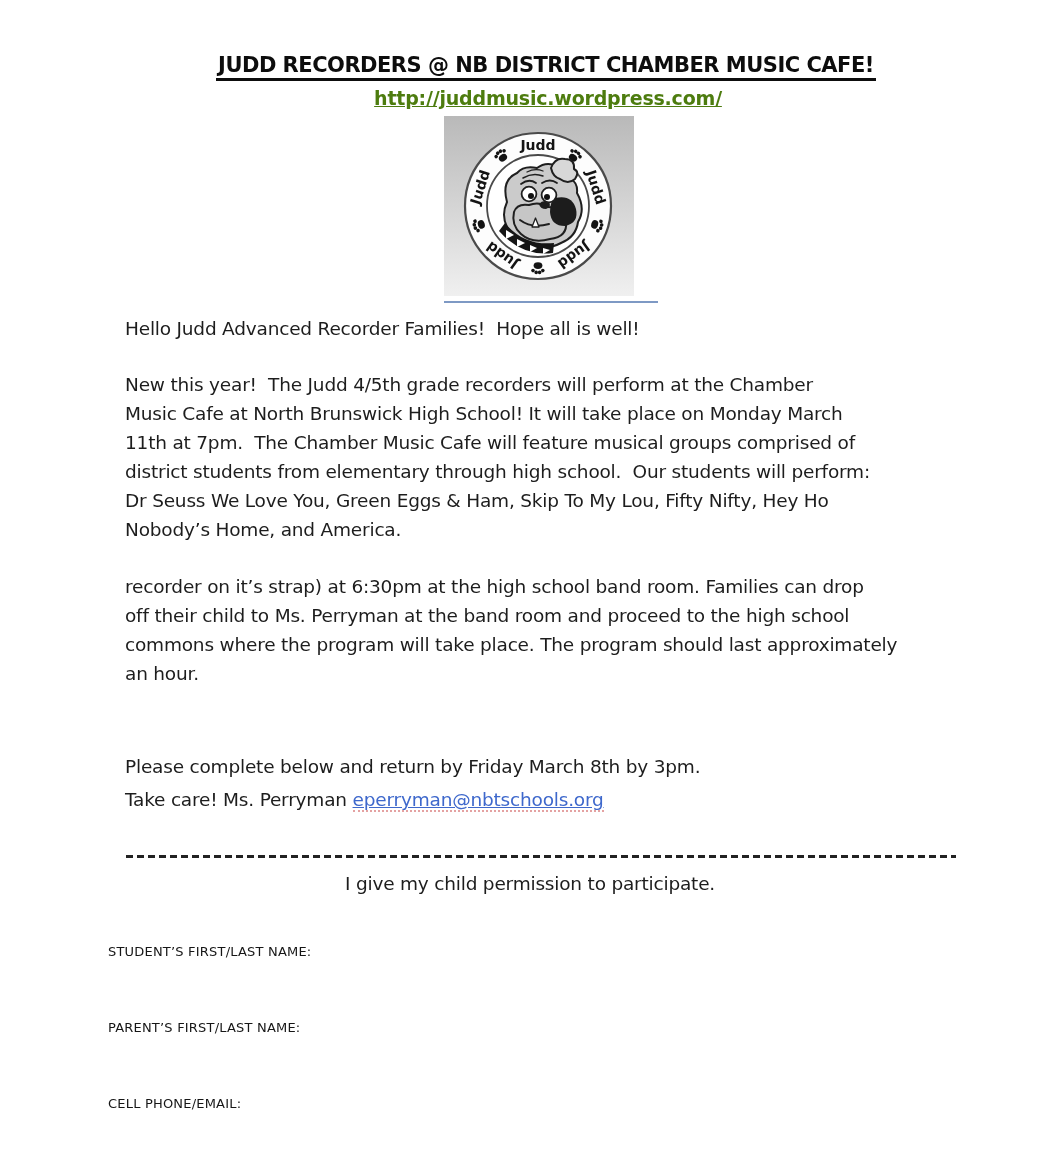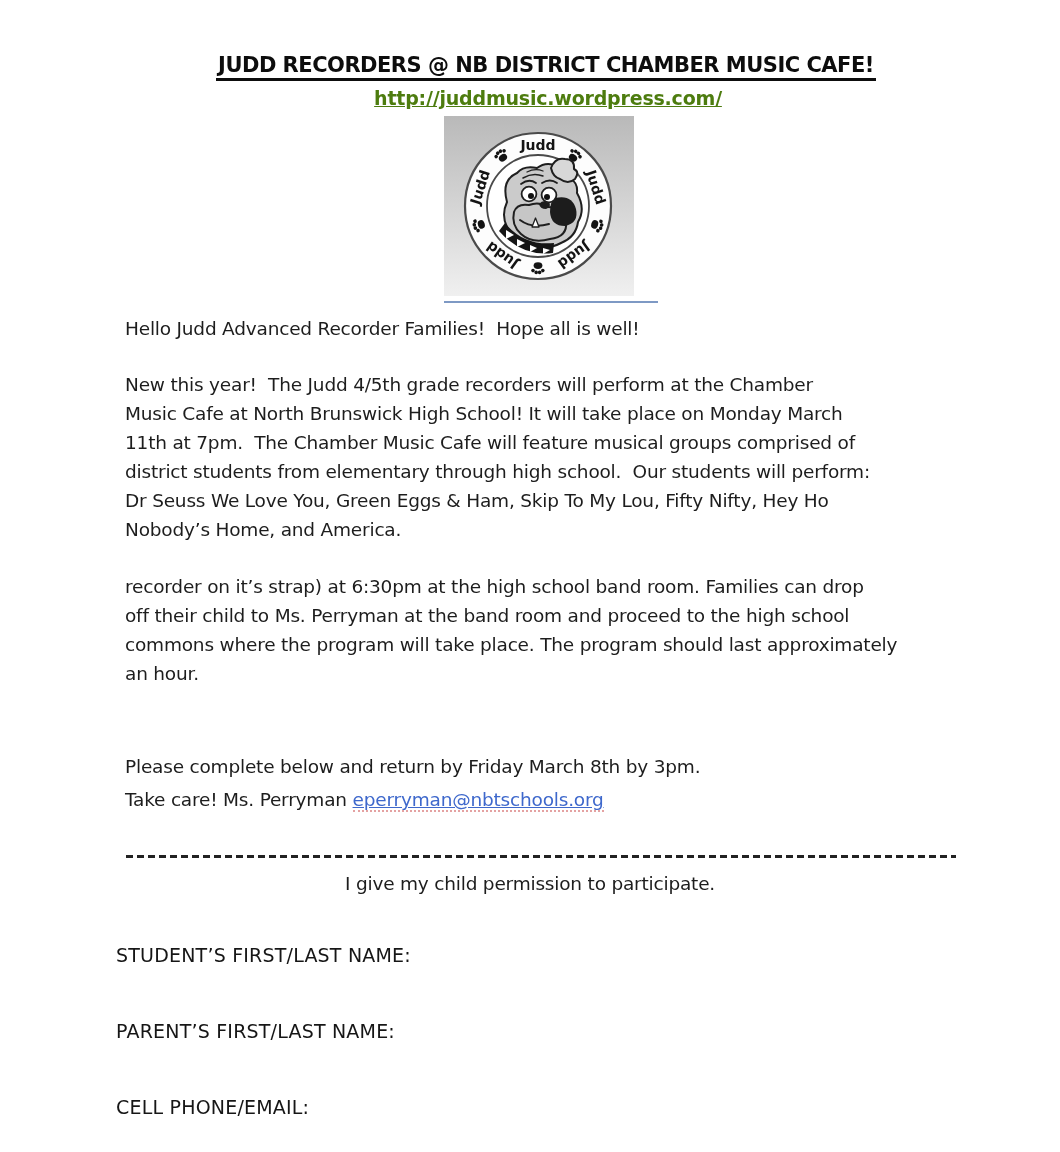--- a/index.html
+++ b/index.html
@@ -54,22 +54,22 @@
   .tear-divider{
     position:absolute;left:126px;top:855px;width:830px;height:3px;
     background:repeating-linear-gradient(90deg,#222222 0px,#222222 7px,transparent 7px,transparent 11px);
   }
   .permission-line{
     position:absolute;top:873px;left:0;width:100%;
     text-align:center;
     font-size:18.5px;color:#1d1d1d;letter-spacing:-0.2px;
   }
   .form-label{
-    position:absolute;left:116px;
-    font-size:19px;color:#161616;letter-spacing:0.2px;
+    position:absolute;left:108px;
+    font-size:13px;color:#161616;letter-spacing:0.2px;
     white-space:pre;
   }
   .field-0{top:944px;}
   .field-1{top:1020px;text-align:center;}
   .field-2{top:1096px;}
 </style>
 </head>
 <body>
 
 <div class="page">

